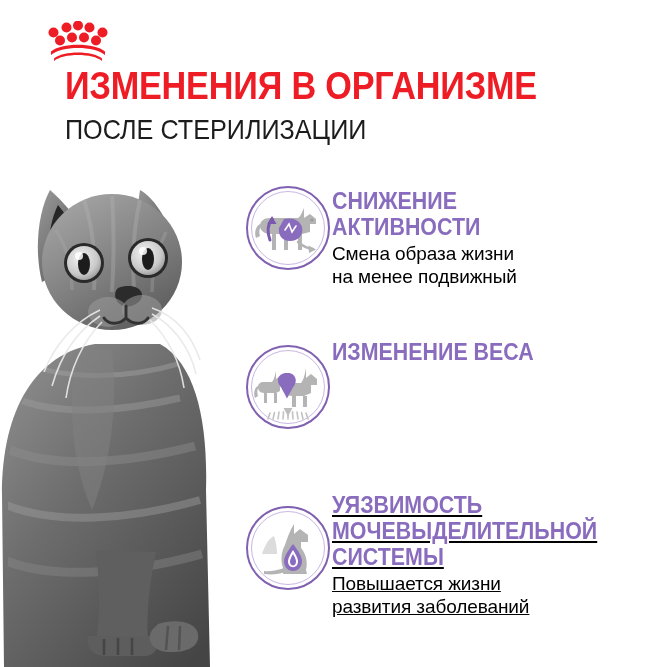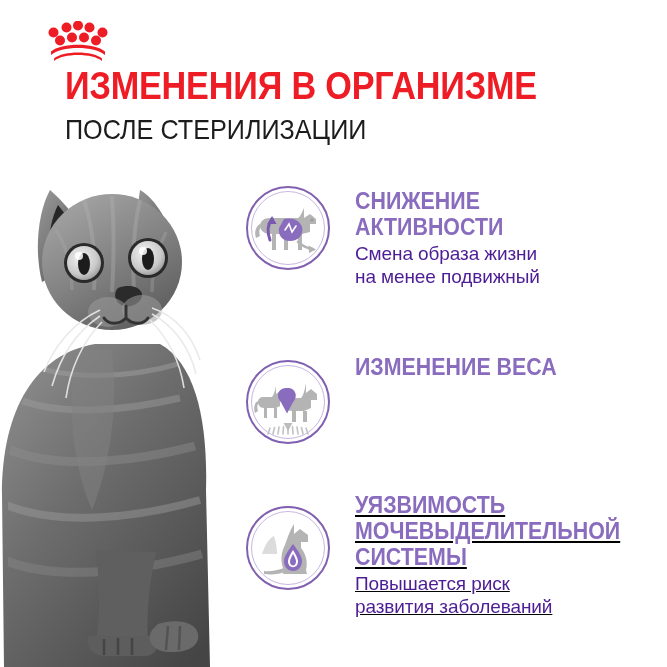--- a/index.html
+++ b/index.html
@@ -95,47 +95,46 @@
     border-radius: 50%;
     border: 1px solid #c9b6e2;
     box-sizing: border-box;
   }
   .feature-icon svg {
     position: absolute;
     left: 8px; top: 8px;
   }
 
   .feature-text {
-    margin-left: 23px;
     padding-top: 2px;
   }
   .feature-title {
     font-family: "Liberation Sans Narrow", "Liberation Sans", sans-serif;
     font-weight: bold;
     font-size: 23px;
     line-height: 26px;
     color: #8a6cbe;
     margin: 0;
     transform: scaleX(0.93);
     transform-origin: left top;
     white-space: pre-line;
   }
   .feature-desc {
     font-family: "Liberation Sans", sans-serif;
     font-weight: normal;
     font-size: 19px;
     line-height: 23px;
-    color: #4c1d95;
+    color: #000000;
     margin: 2px 0 0 0;
     white-space: pre-line;
     letter-spacing: -0.1px;
   }
 
   #feature-0 { left: 246px; top: 186px; }
-  #feature-1 { left: 246px; top: 360px; }
+  #feature-1 { left: 246px; top: 345px; }
   #feature-2 { left: 246px; top: 506px; }
   #feature-1 .feature-text { padding-top: 0px; margin-top: -6px; }
   #feature-2 .feature-text { padding-top: 0px; margin-top: -14px; text-decoration: underline; }
 </style>
 </head>
 <body>
 
 <div id="page">
 
   <div class="logo">
@@ -364,18 +363,18 @@
 
         <path d="M39 30 C 33 38 30 43 30 47 C 30 53 34 57 39 57 C 44 57 48 53 48 47 C 48 43 45 38 39 30 Z" fill="#8a6cbe"></path>
         <path d="M39 36 C 35.5 41.5 34 45 34 47.5 C 34 51 36.3 53.2 39 53.2 C 41.7 53.2 44 51 44 47.5 C 44 45 42.5 41.5 39 36 Z" fill="#ffffff"></path>
         <path d="M39 40 C 36.8 43.8 36 46 36 47.8 C 36 50.2 37.4 51.6 39 51.6 C 40.6 51.6 42 50.2 42 47.8 C 42 46 41.2 43.8 39 40 Z" fill="#8a6cbe"></path>
       </svg>
     </div>
     <div class="feature-text">
       <h3 class="feature-title">УЯЗВИМОСТЬ
 МОЧЕВЫДЕЛИТЕЛЬНОЙ
 СИСТЕМЫ</h3>
-      <p class="feature-desc">Повышается риск
+      <p class="feature-desc">Повышается жизни
 развития заболеваний</p>
     </div>
   </div>
 
 </div>
 
 </body></html>

